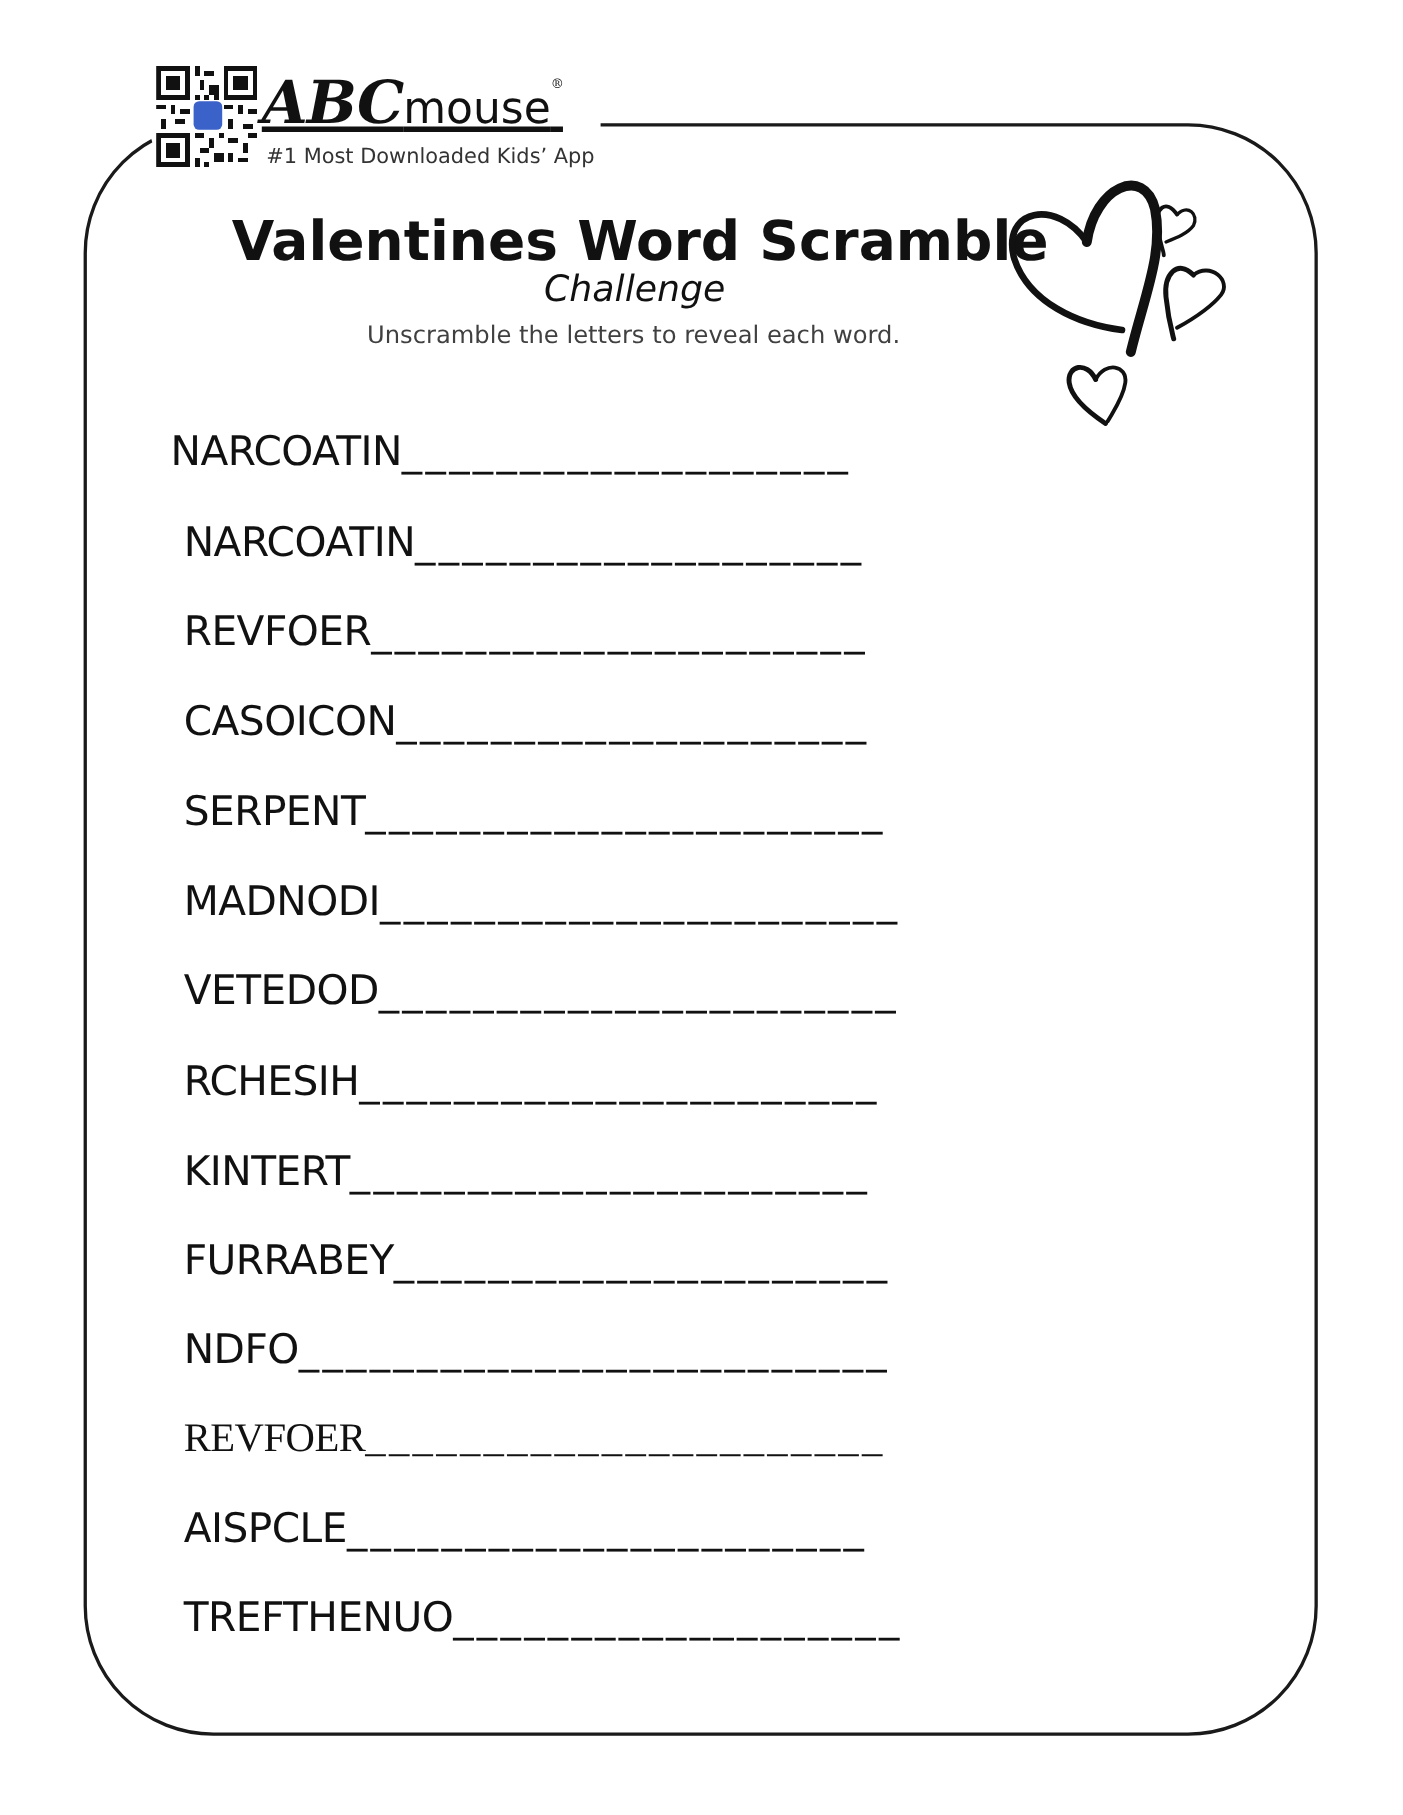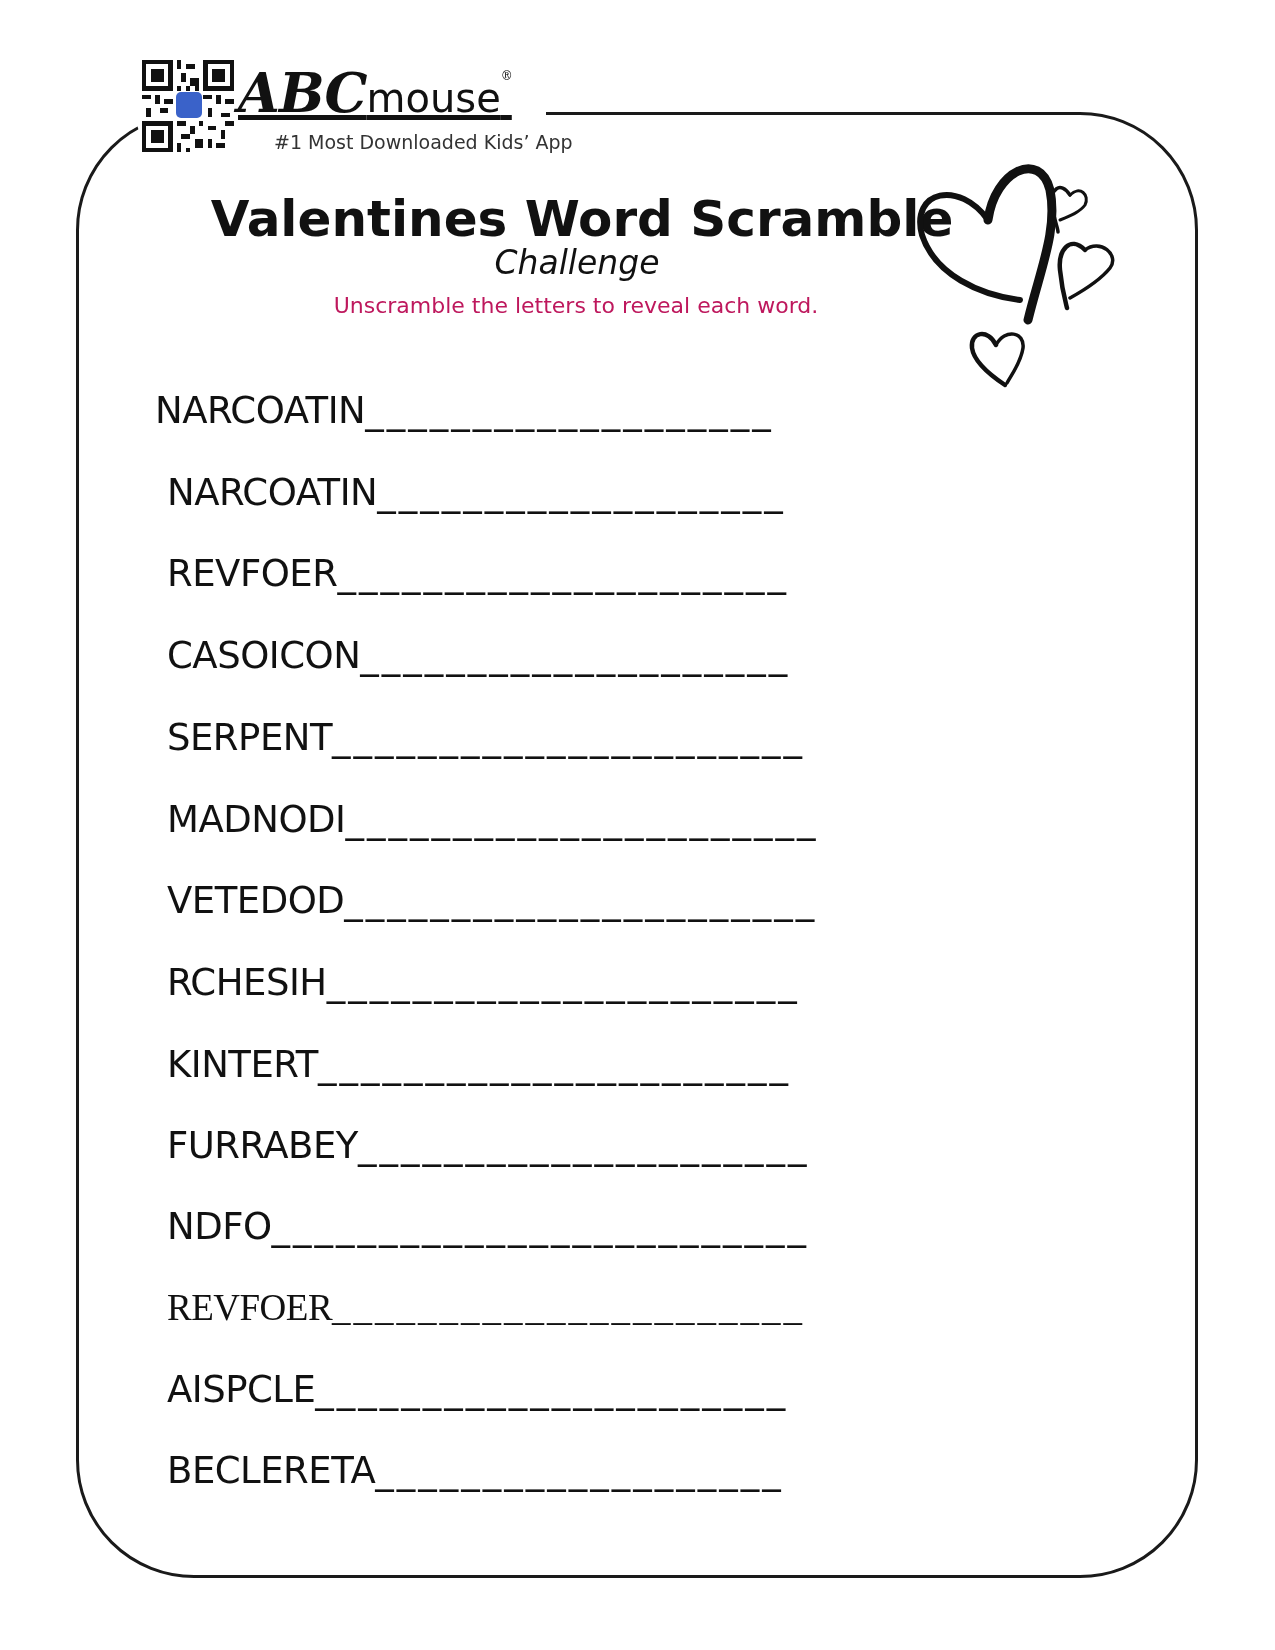--- a/index.html
+++ b/index.html
@@ -10,27 +10,27 @@
   .logo-bg { position:absolute; left:136px; top:54px; width:410px; height:102px;
              background:#fff; border-radius:40px; }
   .qr { position:absolute; left:142px; top:60px; width:92px; height:92px; }
   .qr-badge { position:absolute; left:176px; top:92px; width:26px; height:26px;
               background:#3a62c9; border-radius:5px; }
   .brand { position:absolute; left:238px; top:66px; font-family:"DejaVu Serif", serif;
            font-weight:bold; font-style:italic; font-size:54px; letter-spacing:-1px; line-height:1;text-decoration:underline; }
   .brand .mouse { font-family:"DejaVu Sans", sans-serif; font-style:normal; font-weight:normal;
                   font-size:40px; letter-spacing:0; }
   .brand sup { font-size:12px; font-style:normal; font-weight:normal; vertical-align:top; position:relative; top:4px; }
-  .tagline { position:absolute; left:242px; top:131px; font-size:19px; color:#333; white-space:nowrap;margin-left:32px; }
+  .tagline { position:absolute; left:242px; top:131px; font-size:19px; color:#333; white-space:nowrap; }
   .title { position:absolute; left:0; width:1164px; top:190px; text-align:center;
            font-family:"DejaVu Sans", sans-serif; font-weight:bold; font-size:50px; letter-spacing:0; }
   .subtitle { position:absolute; left:0; width:1154px; top:243px; text-align:center;
               font-style:italic; font-size:33px; color:#111; }
   .instructions { position:absolute; left:0; width:1152px; top:293px; text-align:center;
-                  font-size:22px; color:#be185d; }
+                  font-size:22px; color:#404040; }
   .hearts { position:absolute; left:910px; top:150px; width:250px; height:240px; }
   .row { position:absolute; font-family:"DejaVu Sans", sans-serif; font-size:37px;
          white-space:nowrap; letter-spacing:0; line-height:1; }
   .row .word { letter-spacing:-0.5px; }
   .row .blank { letter-spacing:3px;margin-top:48px; }
 </style>
 </head>
 <body>
 
 <div class="frame"></div>
@@ -111,13 +111,13 @@
 <div class="row" style="left:167px; top:637px;"><span class="word">CASOICON</span><span class="blank">____________________</span></div>
 <div class="row" style="left:167px; top:719px;"><span class="word">SERPENT</span><span class="blank">______________________</span></div>
 <div class="row" style="left:167px; top:801px;"><span class="word">MADNODI</span><span class="blank">______________________</span></div>
 <div class="row" style="left:167px; top:882px;"><span class="word">VETEDOD</span><span class="blank">______________________</span></div>
 <div class="row" style="left:167px; top:964px;"><span class="word">RCHESIH</span><span class="blank">______________________</span></div>
 <div class="row" style="left:167px; top:1046px;"><span class="word">KINTERT</span><span class="blank">______________________</span></div>
 <div class="row" style="left:167px; top:1127px;"><span class="word">FURRABEY</span><span class="blank">_____________________</span></div>
 <div class="row" style="left:167px; top:1208px;"><span class="word">NDFO</span><span class="blank">_________________________</span></div>
 <div class="row" style="left:167px; top:1289px;font-family:Liberation Serif, serif;"><span class="word">REVFOER</span><span class="blank">______________________</span></div>
 <div class="row" style="left:167px; top:1371px;"><span class="word">AISPCLE</span><span class="blank">______________________</span></div>
-<div class="row" style="left:167px; top:1452px;"><span class="word">BECLERETA</span><span class="blank">___________________</span></div>
+<div class="row" style="left:167px; top:1452px;"><span class="word">TREFTHENUO</span><span class="blank">___________________</span></div>
 
 </body></html>

